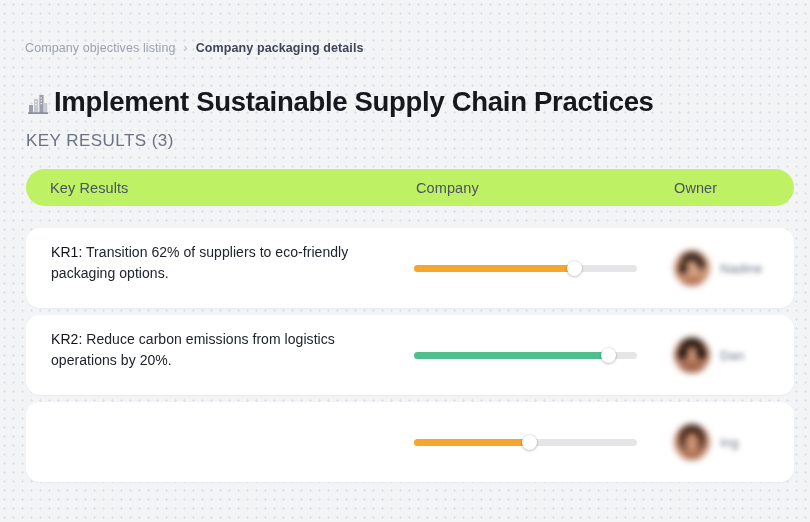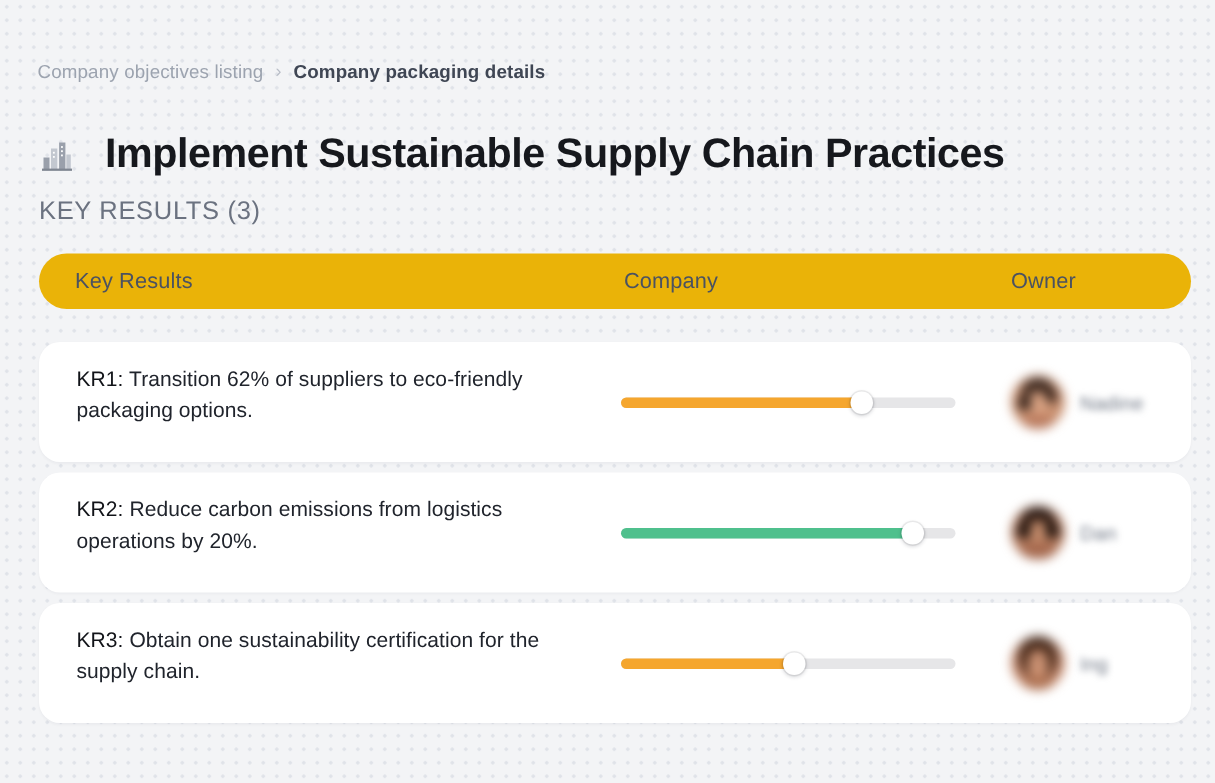--- a/index.html
+++ b/index.html
@@ -61,21 +61,21 @@
     cursor: pointer;
   }
 
   
   .title-row {
     position: absolute;
     left: 26px;
     top: 66px;
     display: flex;
     align-items: center;
-    gap: 20px;
+    gap: 4px;
   }
   .title-icon {
     width: 24px;
     height: 24px;
     display: block;
     flex: 0 0 auto;
     transform: translateY(2px);
   }
   .page-title {
     font-size: 27.5px;
@@ -98,21 +98,21 @@
     text-transform: uppercase;
   }
 
   
   .table-header {
     position: absolute;
     left: 26px;
     top: 169px;
     width: 768px;
     height: 37px;
-    background: #eab308;
+    background: #bef264;
     border-radius: 19px;
     display: flex;
     align-items: center;
     box-sizing: border-box;
   }
   .th {
     font-size: 14.5px;
     color: #4b5261;
     font-weight: 400;
     letter-spacing: 0.1px;
@@ -307,24 +307,20 @@
             <circle cx="8.5" cy="17" r="5" fill="#1d120d"></circle>
             <circle cx="27.5" cy="17" r="5" fill="#1d120d"></circle>
             <ellipse cx="18" cy="32" rx="12" ry="8" fill="#a5684d"></ellipse>
           </svg>
         </span>
         <span class="owner-name">Dan</span>
       </div>
     </div>
 
     <div class="kr-row">
-      <div class="kr-text">
-        <span class="kr-label">KR3:</span>
-        <span>Obtain one sustainability certification for the supply chain.</span>
-      </div>
       <div class="progress-wrap">
         <div class="track">
           <div class="fill" style="width: 52%; background: rgb(245, 166, 46);"></div>
           <div class="knob" style="left: 52%;"></div>
         </div>
       </div>
       <div class="owner">
         <span class="avatar">
           <svg viewBox="0 0 36 36" width="36" height="36" aria-hidden="true">
             <circle cx="18" cy="18" r="18" fill="#c4876a"></circle>

